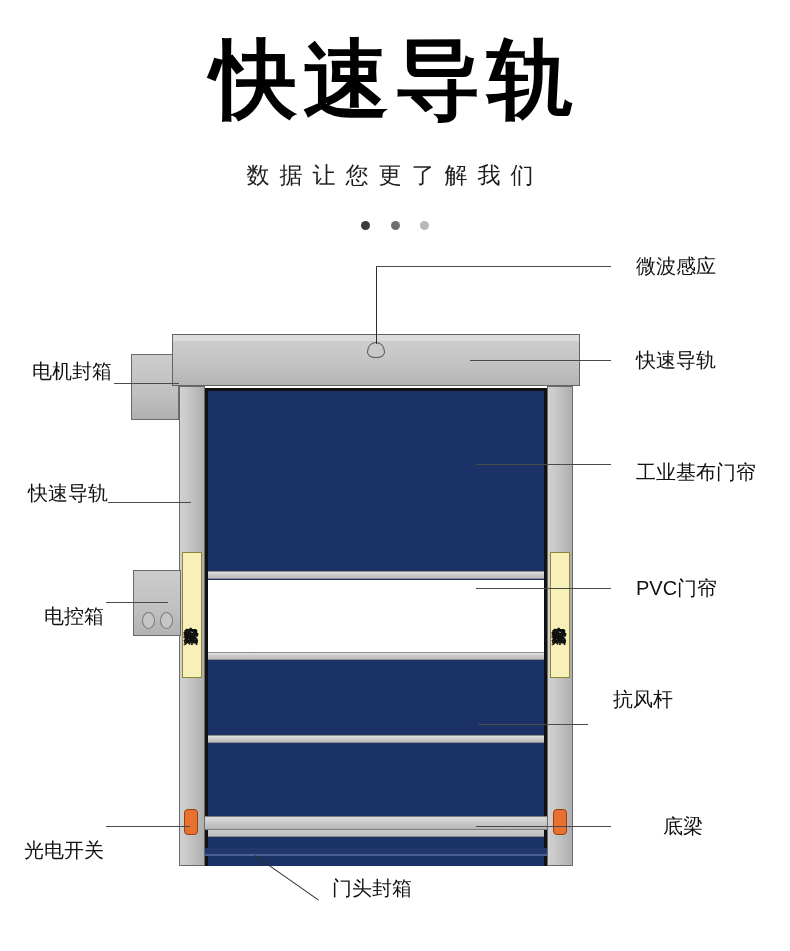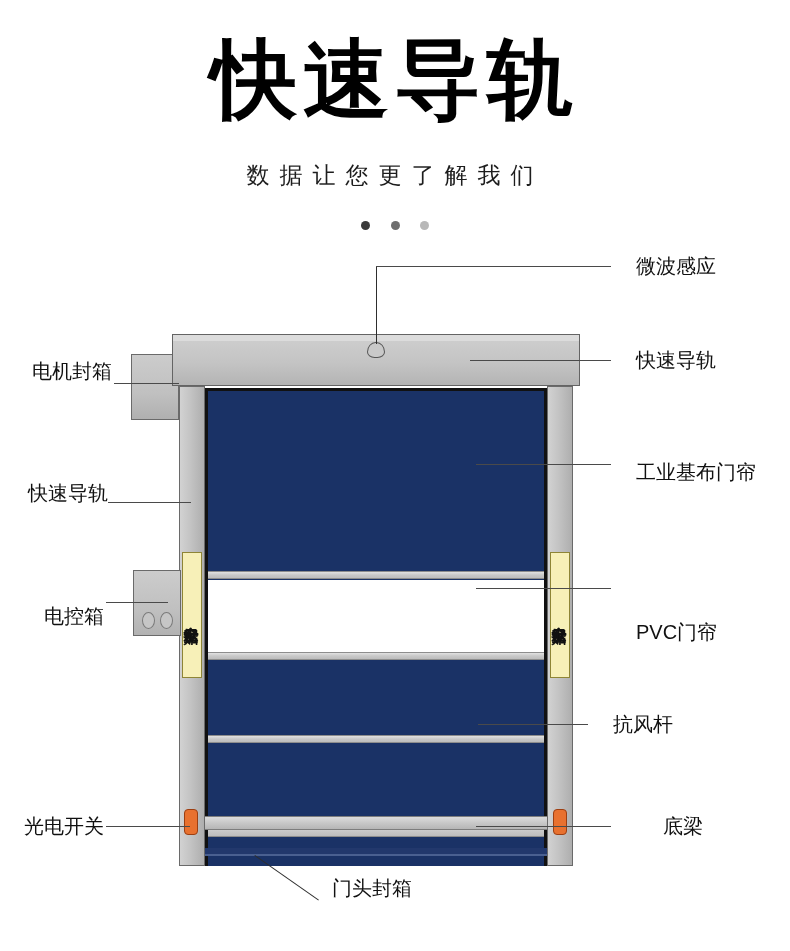--- a/index.html
+++ b/index.html
@@ -354,29 +354,29 @@
   <div class="leader" style="left:106px; top:576px; width:84px;"></div>
 
   <div class="leader-diag" style="left:255px; top:605px; width:78px; transform: rotate(35deg);"></div>
 
   <div class="callout-label right" style="left:636px; top:3px;">微波感应</div>
 
   <div class="callout-label right" style="left:636px; top:97px;">快速导轨</div>
 
   <div class="callout-label right" style="left:636px; top:201px;margin-top:8px;">工业基布门帘</div>
 
-  <div class="callout-label right" style="left:636px; top:325px;margin-top:44px;">PVC门帘</div>
-
-  <div class="callout-label right" style="left:613px; top:461px;">抗风杆</div>
+  <div class="callout-label right" style="left:636px; top:325px;">PVC门帘</div>
+
+  <div class="callout-label right" style="left:613px; top:436px;">抗风杆</div>
 
   <div class="callout-label right" style="left:636px; top:563px;margin-left:27px;">底梁</div>
 
   <div class="callout-label left" style="left:22px; top:108px; width:90px;">电机封箱</div>
 
   <div class="callout-label left" style="left:18px; top:230px; width:90px;">快速导轨</div>
 
   <div class="callout-label left" style="left:22px; top:353px; width:82px;">电控箱</div>
 
-  <div class="callout-label left" style="left:14px; top:563px; width:90px;">光电开关</div>
+  <div class="callout-label left" style="left:14px; top:587px; width:90px;">光电开关</div>
 
   <div class="callout-label right" style="left:332px; top:625px;">门头封箱</div>
 
 </div>
 
 </body></html>

